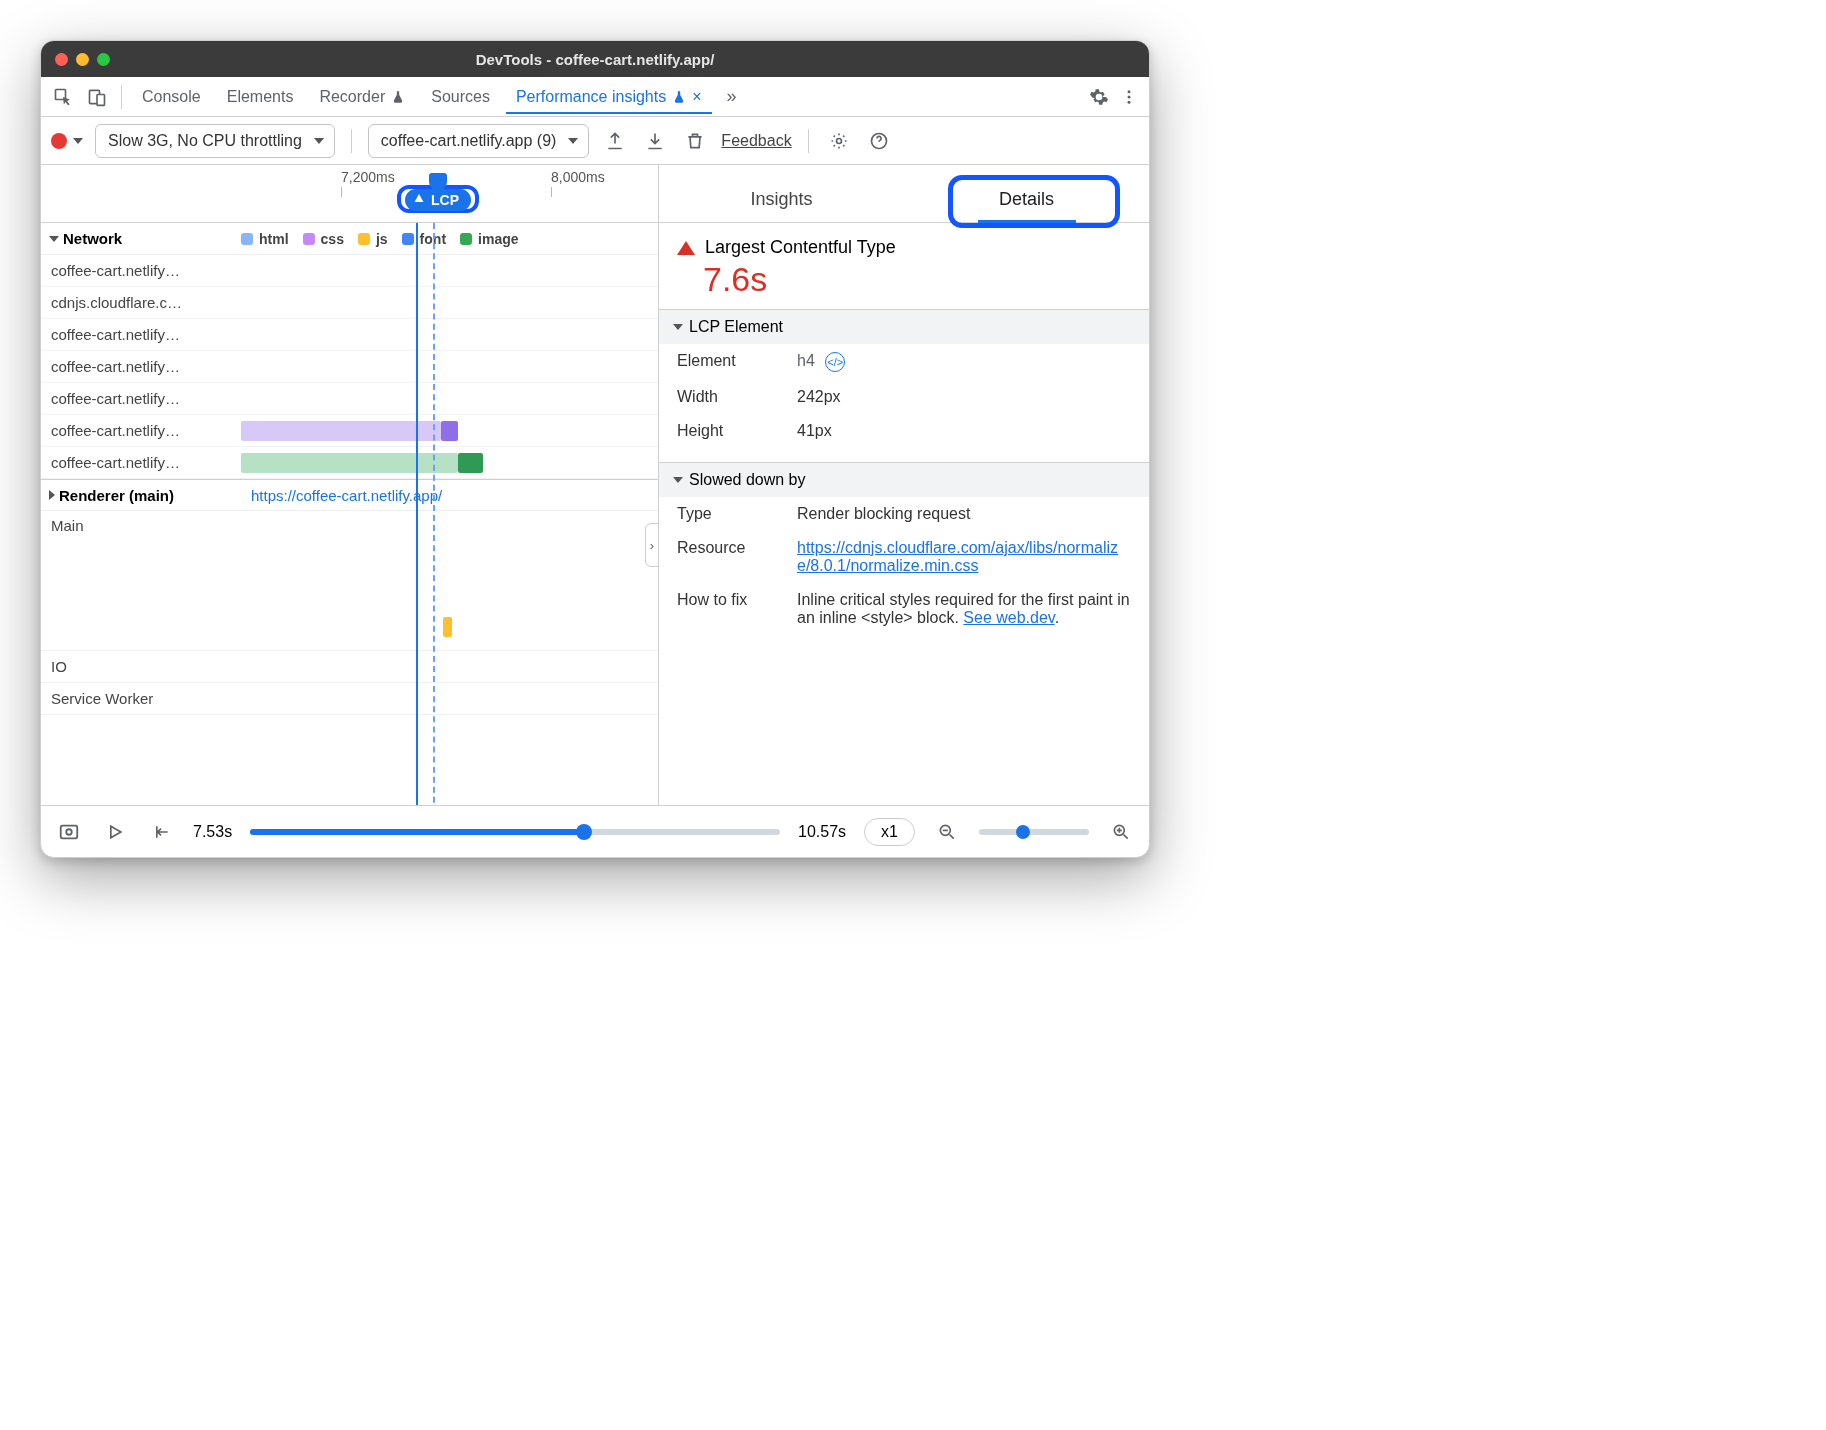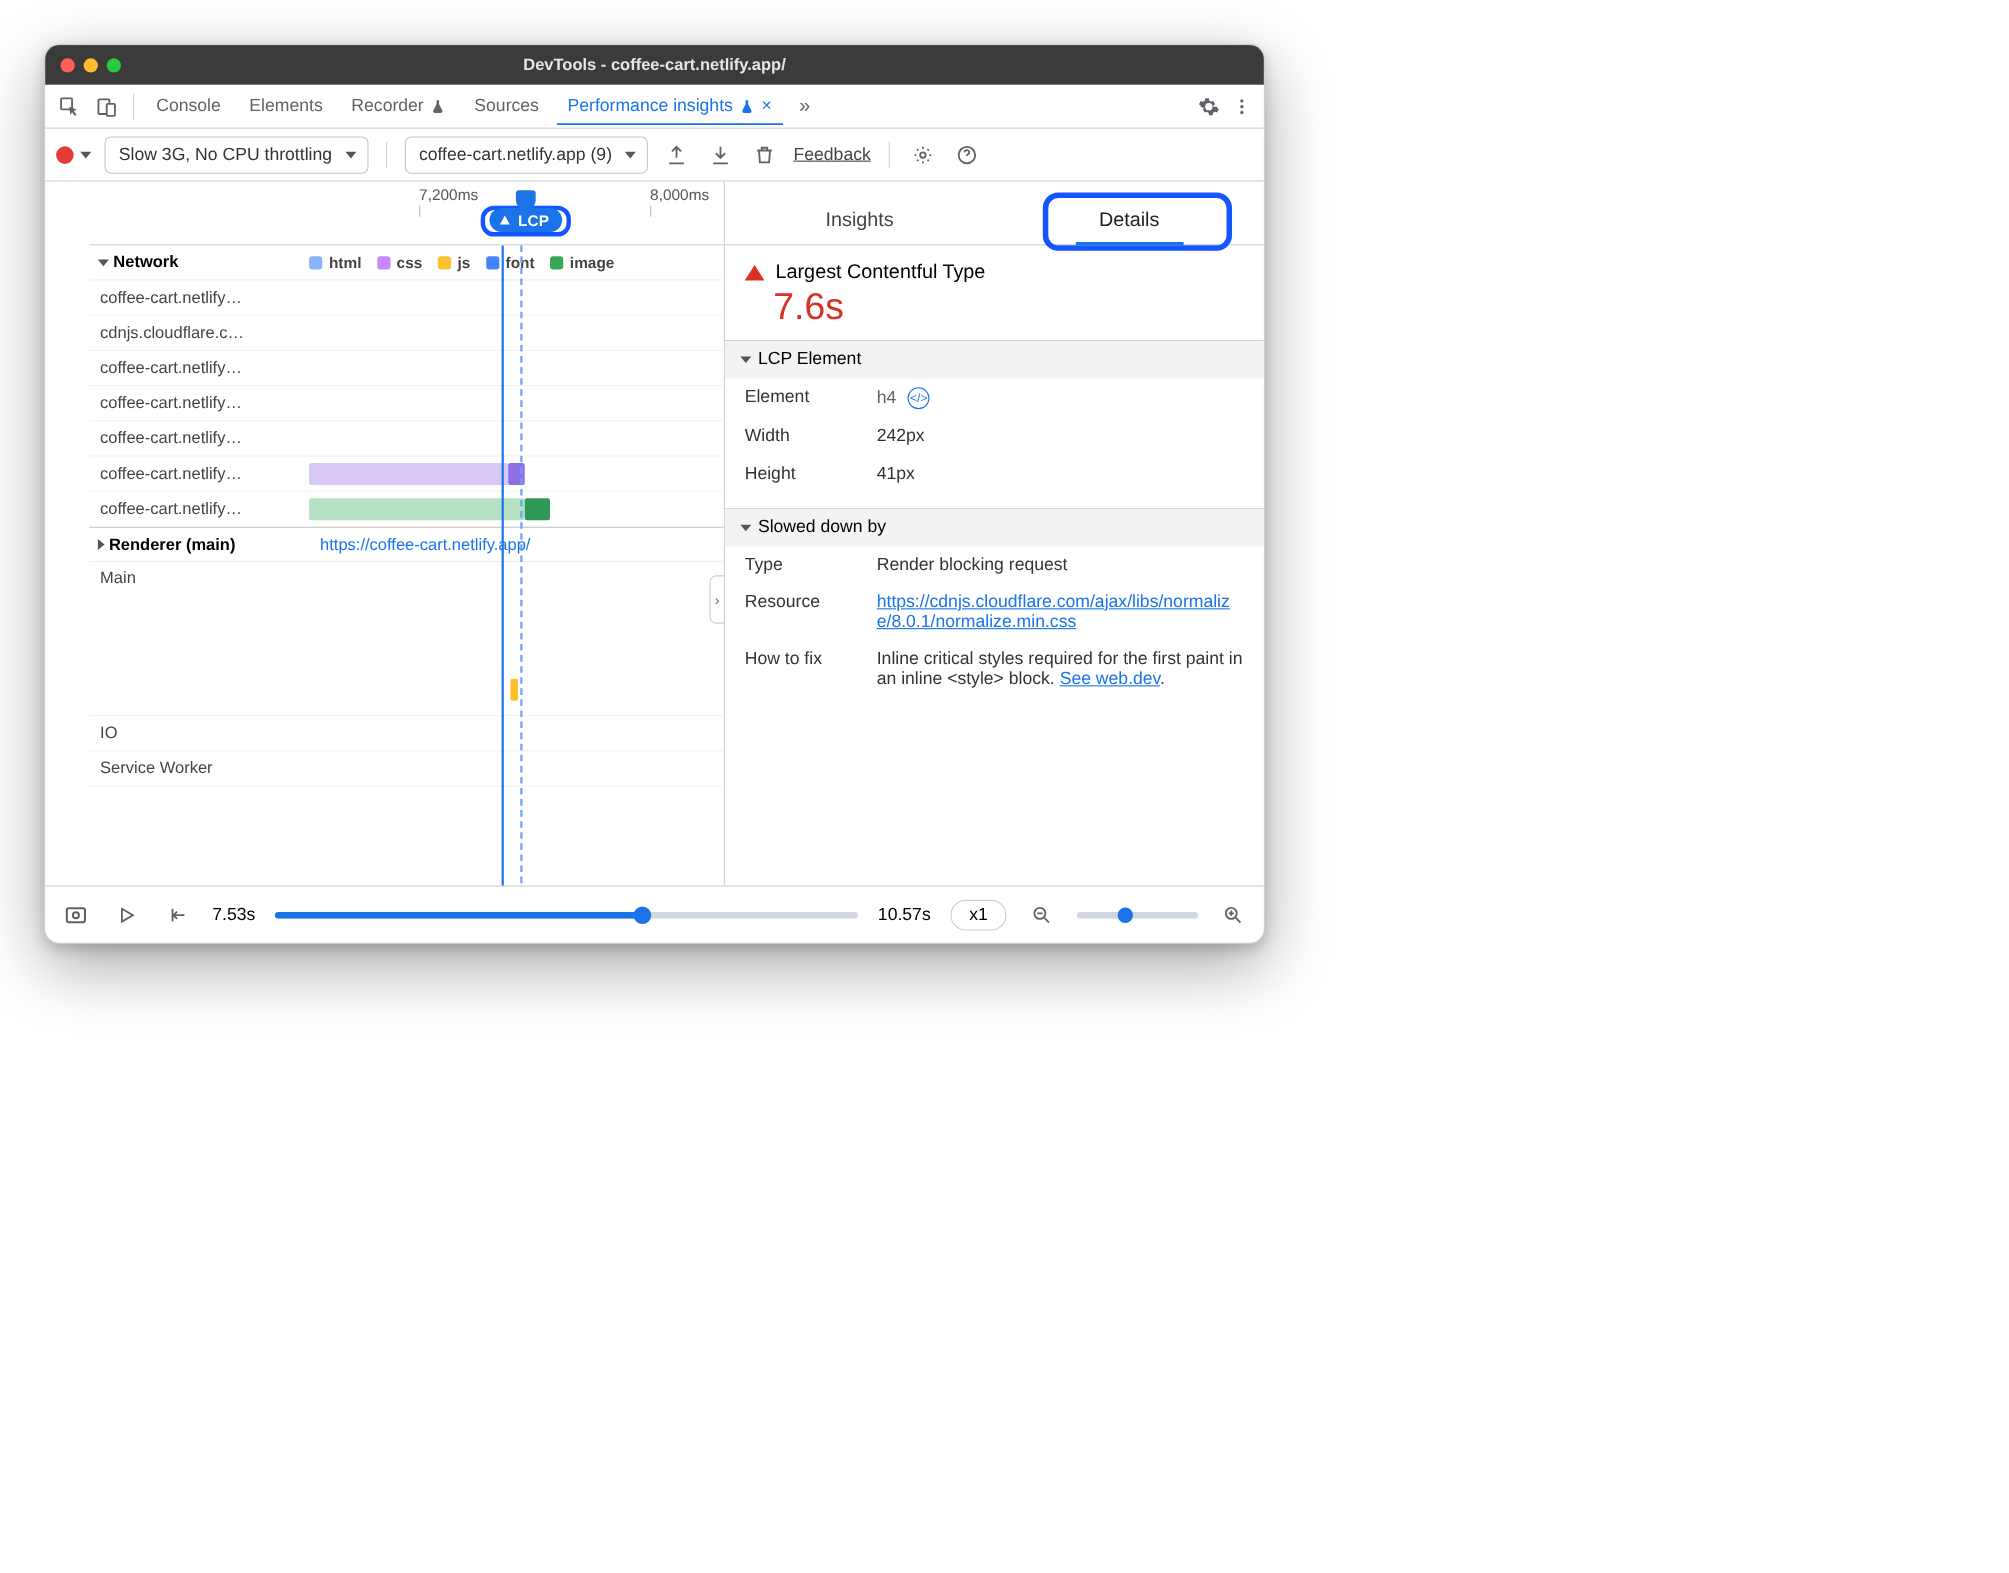--- a/index.html
+++ b/index.html
@@ -90,36 +90,36 @@
   }
   .select::after {
     content:""; position:absolute; right:10px; top:50%;
     width:0; height:0; border-left:5px solid transparent; border-right:5px solid transparent;
     border-top:6px solid #555; transform:translateY(-3px);
   }
   .icon-btn { width:28px; height:28px; display:flex; align-items:center; justify-content:center; color:#5f6368; cursor:pointer;}
   .feedback { text-decoration: underline; color:#444; cursor:pointer;}
 
   
-  .main { display:flex; height: 640px; margin-left: 40px; }
+  .main { display:flex; height: 640px; }
   .left { flex:1; min-width:0; display:flex; flex-direction:column; border-right:1px solid var(--border);}
   .right { width: 490px; display:flex; flex-direction:column; }
 
   
   .timeline-header {
     height:58px; position:relative; border-bottom:1px solid var(--border);
     font-size:14px; color:#555;
   }
   .tick { position:absolute; top:4px; }
   .tick::before { content:""; position:absolute; left:0; top:18px; width:1px; height:10px; background:#bbb;}
   .lcp-marker {
     position:absolute; top:24px;
   }
   .lcp-bubble {
-    display:inline-flex; align-items:center; gap:6px;
+    display:inline-flex; gap:6px;
     background: var(--accent); color:#fff; border-radius:14px;
     font-size:14px; font-weight:600; padding:3px 12px 3px 8px;
   }
   .lcp-handle { position:absolute; top:-16px; left:50%; transform:translateX(-50%); width:18px; height:18px; background:var(--accent); border-radius:3px 3px 50% 50%;}
   .ring-highlight { border:4px solid var(--highlight); border-radius:12px; padding:2px 4px; }
 
   
   .section-row {
     display:flex; align-items:center; height:32px; font-size:15px;
     border-bottom:1px solid #eee;

